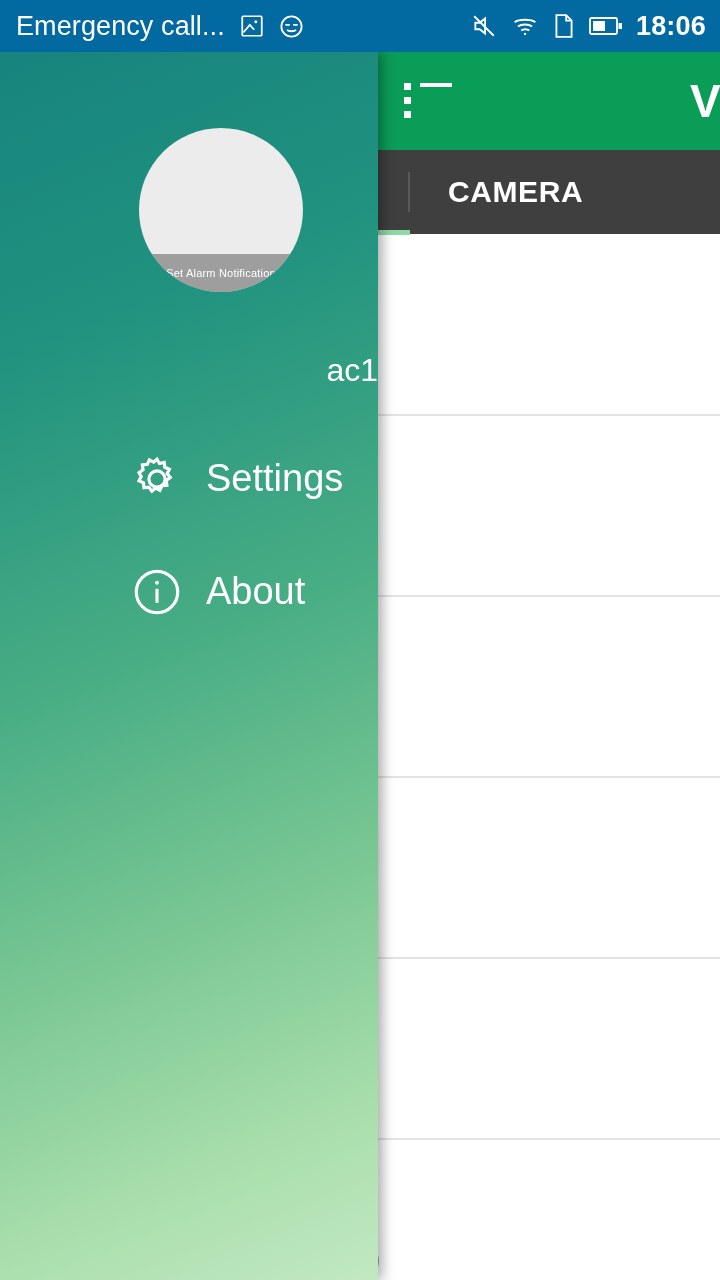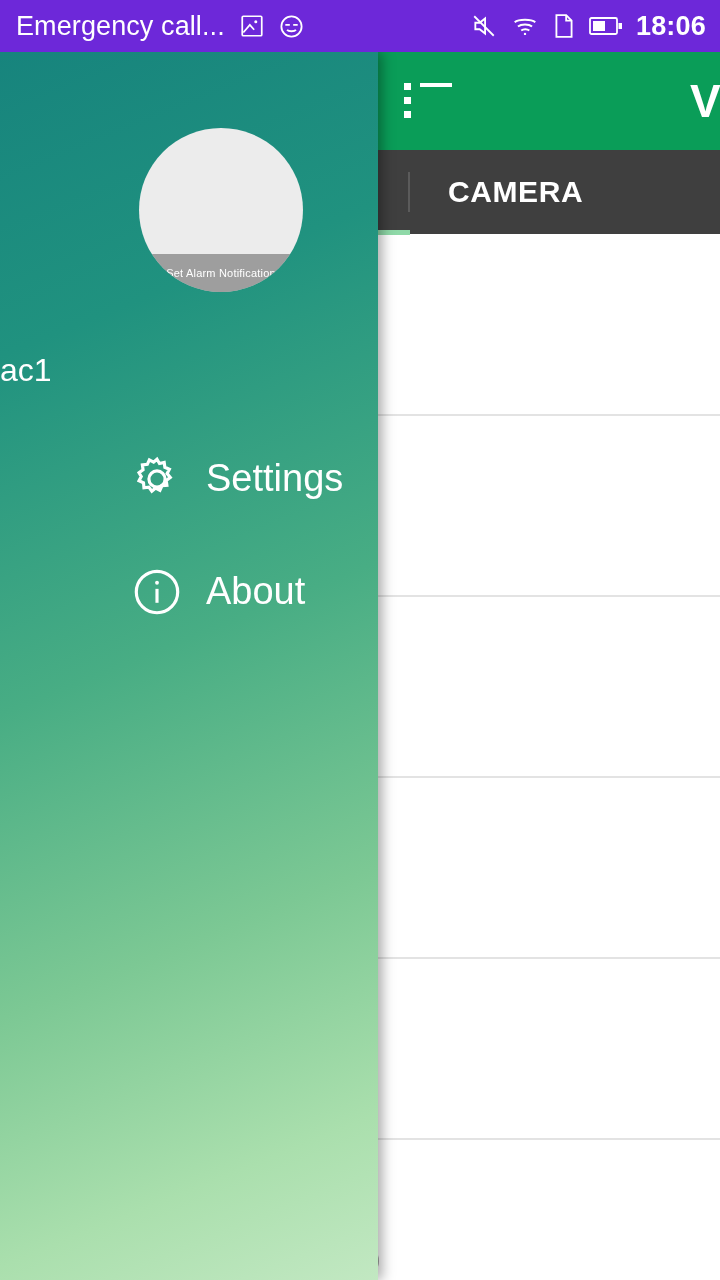--- a/index.html
+++ b/index.html
@@ -6,21 +6,21 @@
   body{
     width:720px;height:1280px;overflow:hidden;
     font-family:"Liberation Sans", sans-serif;
     background:#ffffff;
   }
   .phone{position:relative;width:720px;height:1280px;overflow:hidden;}
 
   
   .statusbar{
     position:absolute;top:0;left:0;width:720px;height:52px;
-    background:#6d28d9;color:#ffffff;
+    background:#0369a1;color:#ffffff;
     display:flex;align-items:center;box-sizing:border-box;
     padding:0 14px 0 16px;z-index:40;
   }
   .sb-title{font-size:27px;letter-spacing:0.1px;white-space:nowrap;}
   .sb-left-icons{display:flex;align-items:center;gap:13px;margin-left:14px;}
   .sb-spacer{flex:1;}
   .sb-right-icons{display:flex;align-items:center;gap:14px;}
   .sb-time{font-size:27px;margin-left:13px;letter-spacing:0.2px;font-weight:bold;}
   .ic{display:block;}
 
@@ -132,21 +132,21 @@
   .avatar-wrap{position:absolute;left:139px;top:76px;width:164px;height:164px;}
   .avatar{
     width:164px;height:164px;border-radius:50%;background:#ececec;overflow:hidden;position:relative;
   }
   .avatar-band{
     position:absolute;left:0;right:0;bottom:0;height:38px;background:rgba(110,110,110,0.62);
     display:flex;align-items:center;justify-content:center;
   }
   .avatar-band span{font-size:11px;color:#ffffff;letter-spacing:0.2px;white-space:nowrap;}
   .username{
-    position:absolute;top:300px;left:0;width:378px;text-align:left;
+    position:absolute;top:300px;left:0;width:378px;text-align:right;
     color:#ffffff;font-size:32px;
   }
   .menu{position:absolute;top:370px;left:0;width:378px;margin-left:38px;}
   .mi{display:flex;align-items:center;height:113px;padding-left:92px;box-sizing:border-box;}
   .mi .glyph{width:54px;height:54px;flex:none;margin-right:22px;}
   .mi .label{color:#ffffff;font-size:38px;white-space:nowrap;}
 </style>
 </head>
 <body>
 

